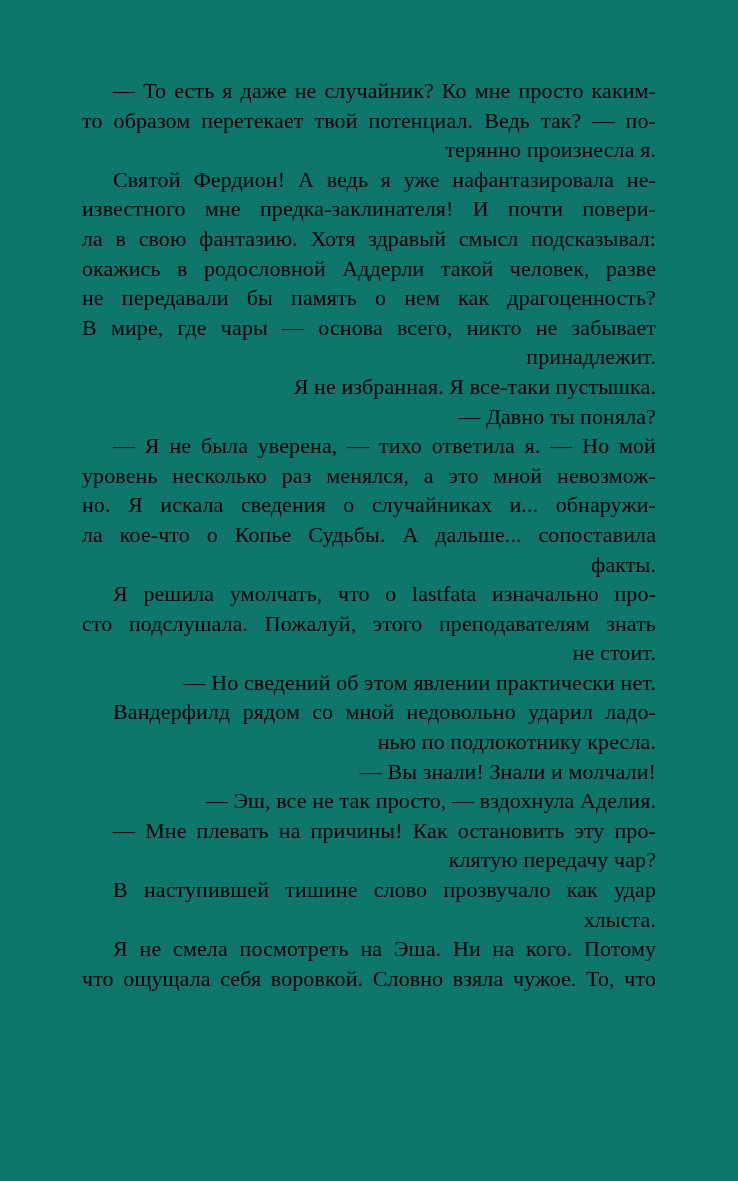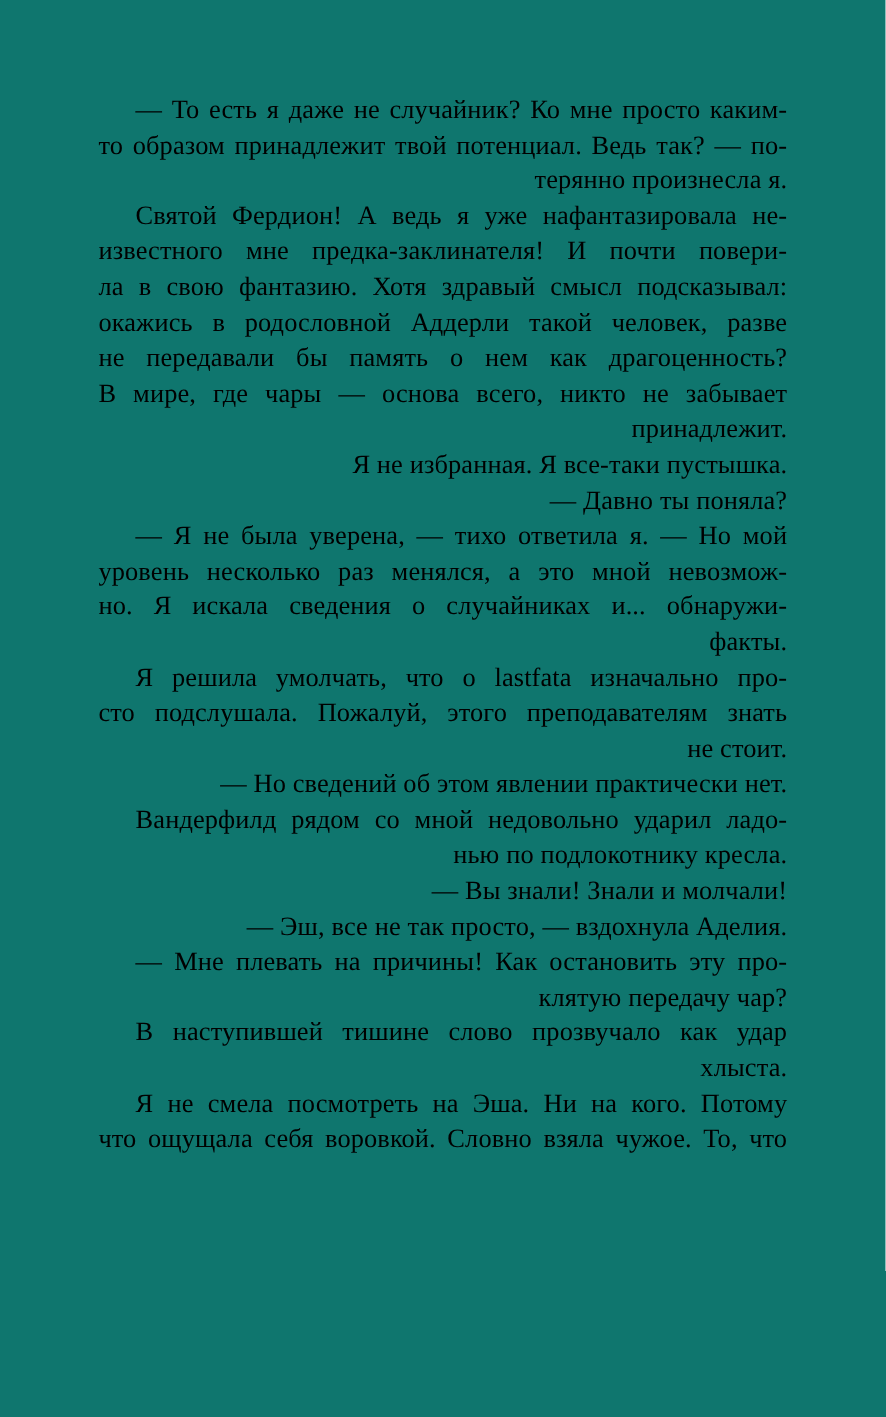--- a/index.html
+++ b/index.html
@@ -46,34 +46,35 @@
     color: #000000;
     padding-left: 48px;
   }
 </style>
 </head>
 <body>
 
 <div class="page">
   <div class="text-block" id="text-block">
       <div class="line j ind">— То есть я даже не случайник? Ко мне просто каким-</div>
-      <div class="line j">то образом принадлежит твой потенциал. Ведь так? — по-</div>
+      <div class="line j">то образом перетекает твой потенциал. Ведь так? — по-</div>
       <div class="line">терянно произнесла я.</div>
       <div class="line j ind">Святой Фердион! А ведь я уже нафантазировала не-</div>
       <div class="line j">известного мне предка-заклинателя! И почти повери-</div>
       <div class="line j">ла в свою фантазию. Хотя здравый смысл подсказывал:</div>
       <div class="line j">окажись в родословной Аддерли такой человек, разве</div>
       <div class="line j">не передавали бы память о нем как драгоценность?</div>
       <div class="line j">В мире, где чары — основа всего, никто не забывает</div>
       <div class="line">принадлежит.</div>
       <div class="line ind">Я не избранная. Я все-таки пустышка.</div>
       <div class="line ind">— Давно ты поняла?</div>
       <div class="line j ind">— Я не была уверена, — тихо ответила я. — Но мой</div>
       <div class="line j">уровень несколько раз менялся, а это мной невозмож-</div>
       <div class="line j">но. Я искала сведения о случайниках и... обнаружи-</div>
+      <div class="line j">ла кое-что о Копье Судьбы. А дальше... сопоставила</div>
       <div class="line">факты.</div>
       <div class="line j ind">Я решила умолчать, что о lastfata изначально про-</div>
       <div class="line j">сто подслушала. Пожалуй, этого преподавателям знать</div>
       <div class="line">не стоит.</div>
       <div class="line ind">— Но сведений об этом явлении практически нет.</div>
       <div class="line j ind">Вандерфилд рядом со мной недовольно ударил ладо-</div>
       <div class="line">нью по подлокотнику кресла.</div>
       <div class="line ind">— Вы знали! Знали и молчали!</div>
       <div class="line ind">— Эш, все не так просто, — вздохнула Аделия.</div>
       <div class="line j ind">— Мне плевать на причины! Как остановить эту про-</div>

